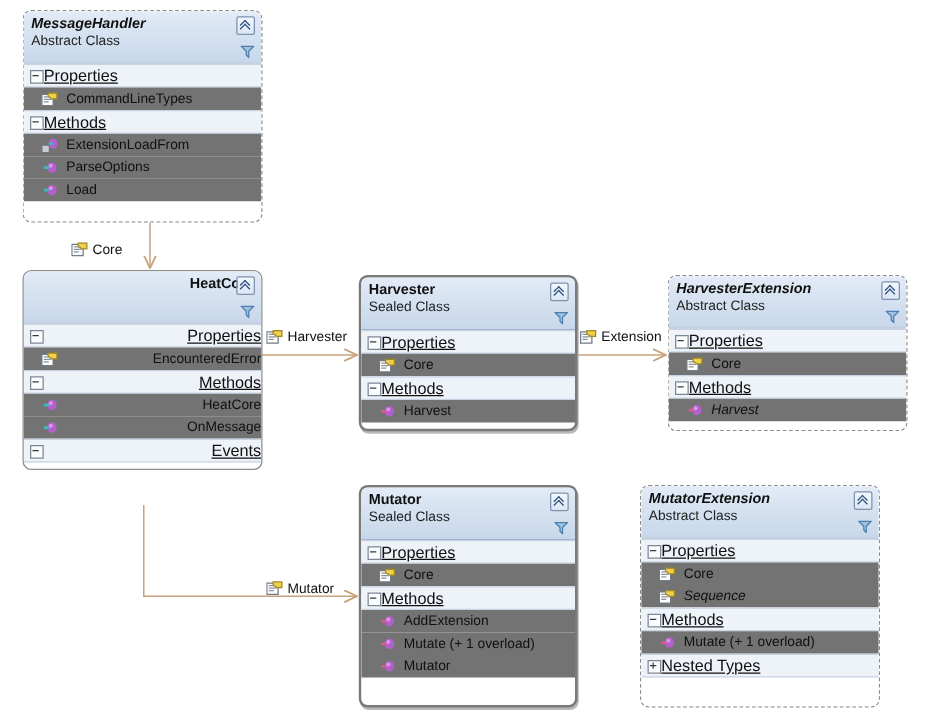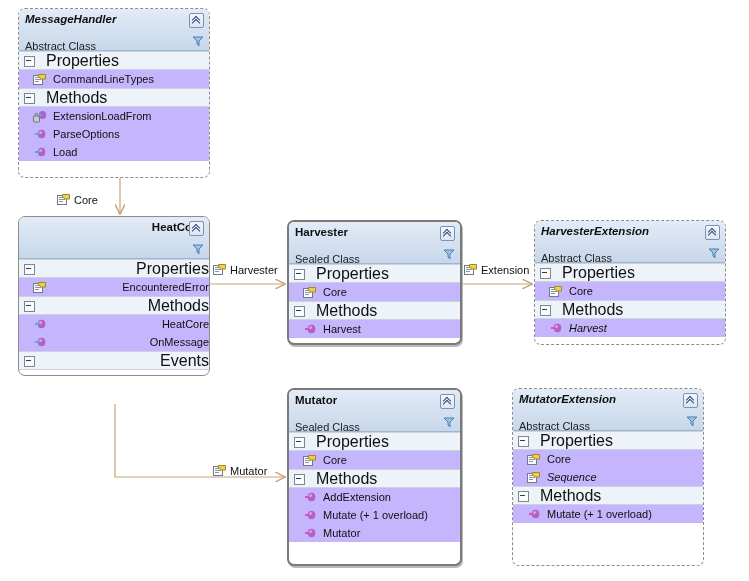--- a/index.html
+++ b/index.html
@@ -48,21 +48,21 @@
     font-size:11.5px;
     color:#101010;
     line-height:13px;
     letter-spacing:0px;
   }
   .cls.abstract .title{font-style:italic;}
   .cls .stereo{
     font-size:11px;
     color:#222;
     line-height:13px;
-    margin-top:14px;
+    margin-top:1px;
   }
   
   .chev{
     position:absolute;right:5px;top:4px;width:13px;height:13px;
     border:1px solid #7d93ad;border-radius:2px;
     background:linear-gradient(to bottom,#f2f7fd,#dce7f4);
   }
   .chev:before{
     content:"";position:absolute;left:3px;top:3px;
     width:5px;height:5px;
@@ -77,44 +77,45 @@
   }
   .funnel{
     position:absolute;right:5px;bottom:3px;width:12px;height:11px;
   }
 
   
   .seclabel{
     position:relative;
     height:17px;
     line-height:17px;
-    padding-left:27px;
+    padding-left:16px;
     background:#eef2f9;
     border-top:1px solid #c9d4e3;
     border-bottom:1px solid #c9d4e3;
-    font-size:16px;
+    font-size:13px;
     color:#101010;
+    text-decoration:underline;
   }
   .exp{
     position:absolute;left:5px;top:4px;width:9px;height:9px;
     border:1px solid #7c8796;background:#fbfcfe;
   }
   .exp:before{
     content:"";position:absolute;left:1px;top:3px;width:5px;height:1px;background:#3a3a3a;
   }
   .exp.plus:after{
     content:"";position:absolute;left:3px;top:1px;width:1px;height:5px;background:#3a3a3a;
   }
   .row{
     height:18px;line-height:18px;
     padding-left:34px;
     position:relative;
     font-size:11px;
     color:#101010;
-    background:#c4b5fd;
+    background:#737373;
     white-space:nowrap;
   }
   .row.ital{font-style:italic;}
   .mico{position:absolute;left:14px;top:3px;width:14px;height:13px;}
 
   
   .conlbl{
     position:absolute;
     font-size:11px;
     color:#101010;
@@ -477,15 +478,19 @@
       <span>Methods</span>
     </div>
     <div class="row">
       <span class="mico"><svg width="14" height="13" viewBox="0 0 14 13">
             <ellipse cx="8.5" cy="6" rx="3.8" ry="4.2" fill="#b35fcc"></ellipse>
             <ellipse cx="7.6" cy="4.6" rx="1.6" ry="1.6" fill="#d79ae6"></ellipse>
             <path d="M2,6 L6,6" stroke="#e0559a" stroke-width="2.2"></path>
           </svg></span>
       <span>Mutate (+ 1 overload)</span>
     </div>
+    <div class="seclabel">
+      <span class="exp plus"></span>
+      <span>Nested Types</span>
+    </div>
   </div>
 
 </div>
 
 </body></html>

